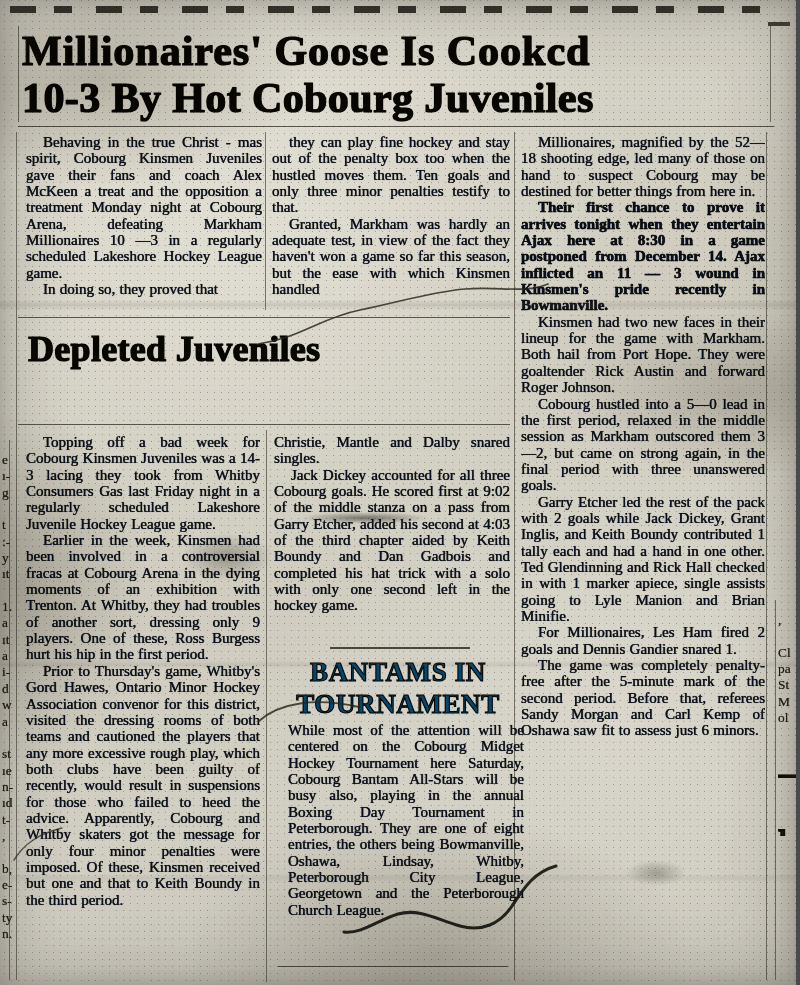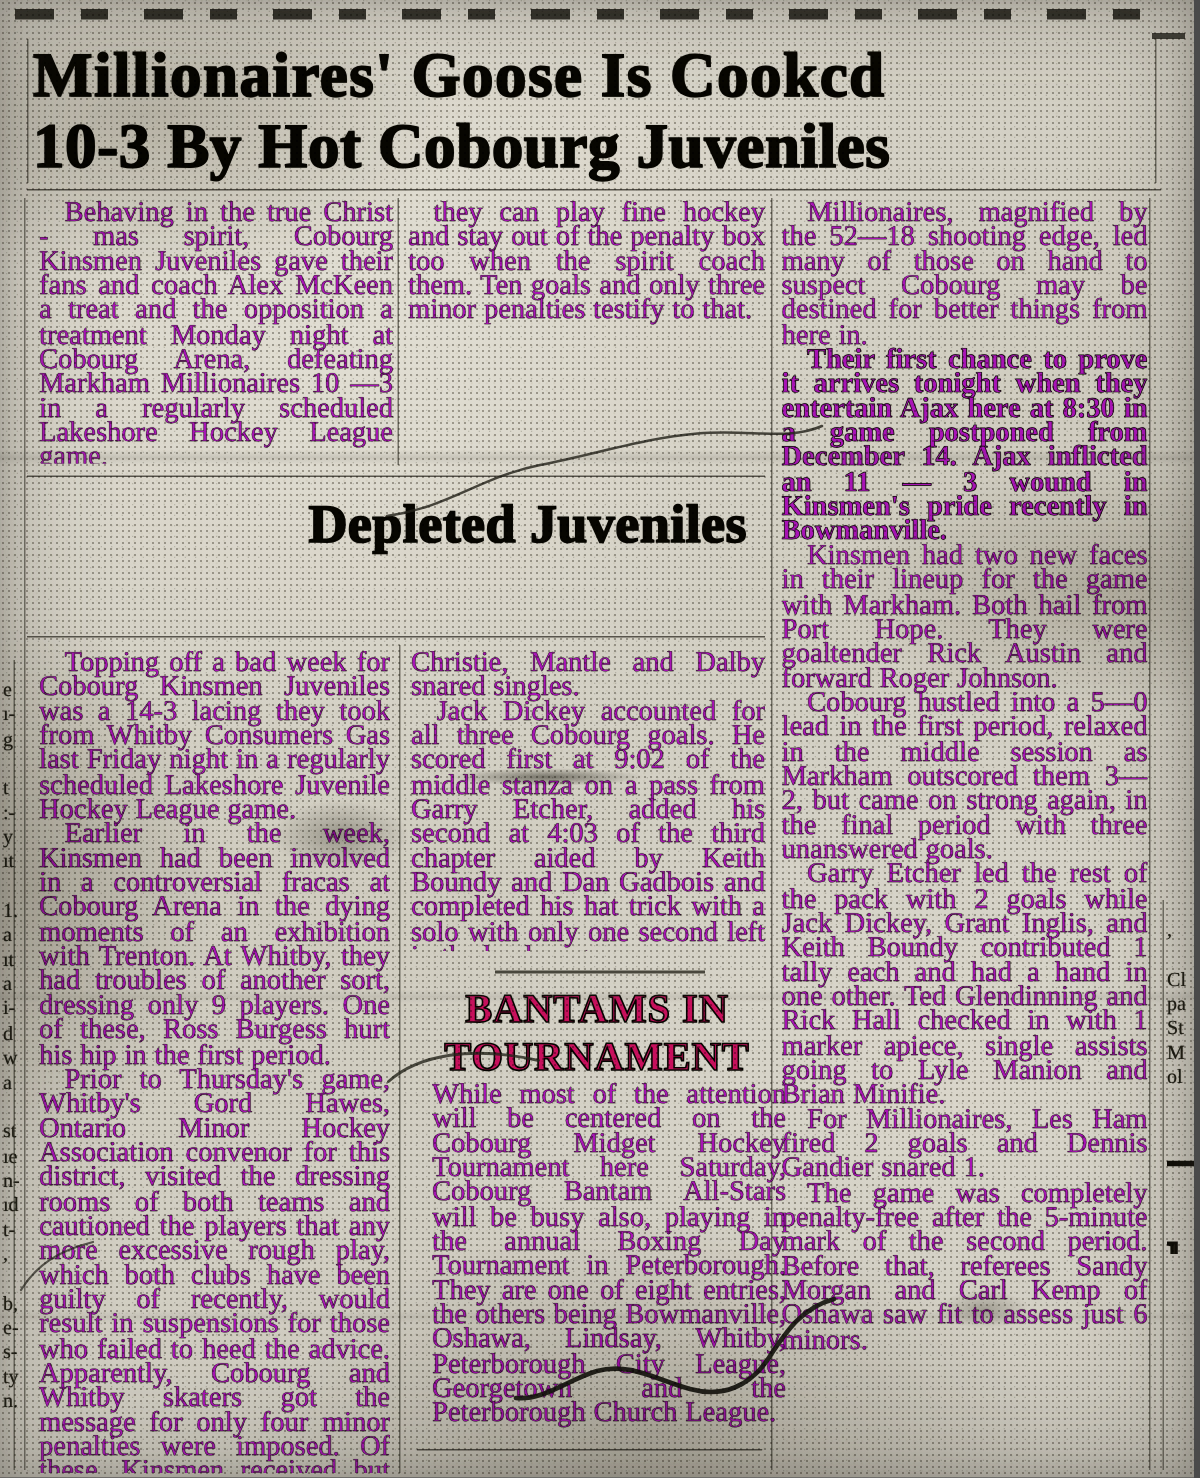--- a/index.html
+++ b/index.html
@@ -120,45 +120,44 @@
     position: absolute;
     left: 28px;
     width: 470px;
     font-weight: bold;
     font-size: 36px;
     line-height: 42px;
     color: #100f0a;
     -webkit-text-stroke: 1.1px #100f0a;
     text-shadow: 0 0 1px rgba(16,15,10,.8), .5px .4px 0 rgba(16,15,10,.45);
     letter-spacing: 0.3px;
-    text-align: right;
   }
 
   .hl-bantam {
     position: absolute;
     left: 278px;
     width: 240px;
     text-align: center;
     font-weight: bold;
     font-size: 27px;
     line-height: 32px;
     letter-spacing: 0.6px;
-    color: #be185d;
+    color: #0c4a6e;
     -webkit-text-stroke: 1.05px #0e0d09;
     text-shadow: 0 0 1px rgba(14,13,9,.8);
   }
 
   
   .col {
     position: absolute;
-    font-size: 19px;
+    font-size: 15px;
     line-height: 16.35px;
     text-align: justify;
     text-justify: inter-word;
-    color: #a21caf;
+    color: #0f172a;
     overflow: hidden;
     text-shadow: 0 0 .7px rgba(26,25,18,.75), .35px .25px .4px rgba(26,25,18,.35);
     -webkit-text-stroke: .18px #1a1912;
     word-spacing: .5px;
   }
   .col p {
     margin: 0 0 0 0;
     text-indent: 17px;
   }
   .col p.noind { text-indent: 0; }
@@ -234,21 +233,22 @@
     <div class="vrule" style="left:18px; top:26px; height:96px;"></div>
     <div class="vrule" style="left:770px; top:26px; height:96px;"></div>
     <div class="hrule" style="left:18px; top:126px; width:756px;"></div>
 
     <div class="col" style="left:26px; top:134px; width:236px; height:175px;">
       <p>Behaving in the true Christ - mas spirit, Cobourg Kinsmen Juveniles gave their fans and coach Alex McKeen a treat and the opposition a treatment Monday night at Cobourg Arena, defeating Markham Millionaires 10 —3 in a regularly scheduled Lakeshore Hockey League game.</p>
       <p>In doing so, they proved that</p>
     </div>
 
     <div class="col" style="left:272px; top:134px; width:238px; height:175px;">
-      <p>they can play fine hockey and stay out of the penalty box too when the spirit coach them. Ten goals and only three minor penalties testify to that.</p>
+      <p>they can play fine hockey and stay out of the penalty box too when the hustled moves them. Ten goals and only three minor penalties testify to that.</p>
+      <p>Granted, Markham was hardly an adequate test, in view of the fact they haven't won a game so far this season, but the ease with which Kinsmen handled</p>
     </div>
 
     <div class="col" style="left:521px; top:134px; width:244px; height:845px;">
       <p>Millionaires, magnified by the 52—18 shooting edge, led many of those on hand to suspect Cobourg may be destined for better things from here in.</p>
       <p class="b">Their first chance to prove it arrives tonight when they entertain Ajax here at 8:30 in a game postponed from December 14. Ajax inflicted an 11 — 3 wound in Kinsmen's pride recently in Bowmanville.</p>
       <p>Kinsmen had two new faces in their lineup for the game with Markham. Both hail from Port Hope. They were goaltender Rick Austin and forward Roger Johnson.</p>
       <p>Cobourg hustled into a 5—0 lead in the first period, relaxed in the middle session as Markham outscored them 3—2, but came on strong again, in the final period with three unanswered goals.</p>
       <p>Garry Etcher led the rest of the pack with 2 goals while Jack Dickey, Grant Inglis, and Keith Boundy contributed 1 tally each and had a hand in one other. Ted Glendinning and Rick Hall checked in with 1 marker apiece, single assists going to Lyle Manion and Brian Minifie.</p>
       <p>For Millionaires, Les Ham fired 2 goals and Dennis Gandier snared 1.</p>
       <p>The game was completely penalty-free after the 5-minute mark of the second period. Before that, referees Sandy Morgan and Carl Kemp of Oshawa saw fit to assess just 6 minors.</p>

